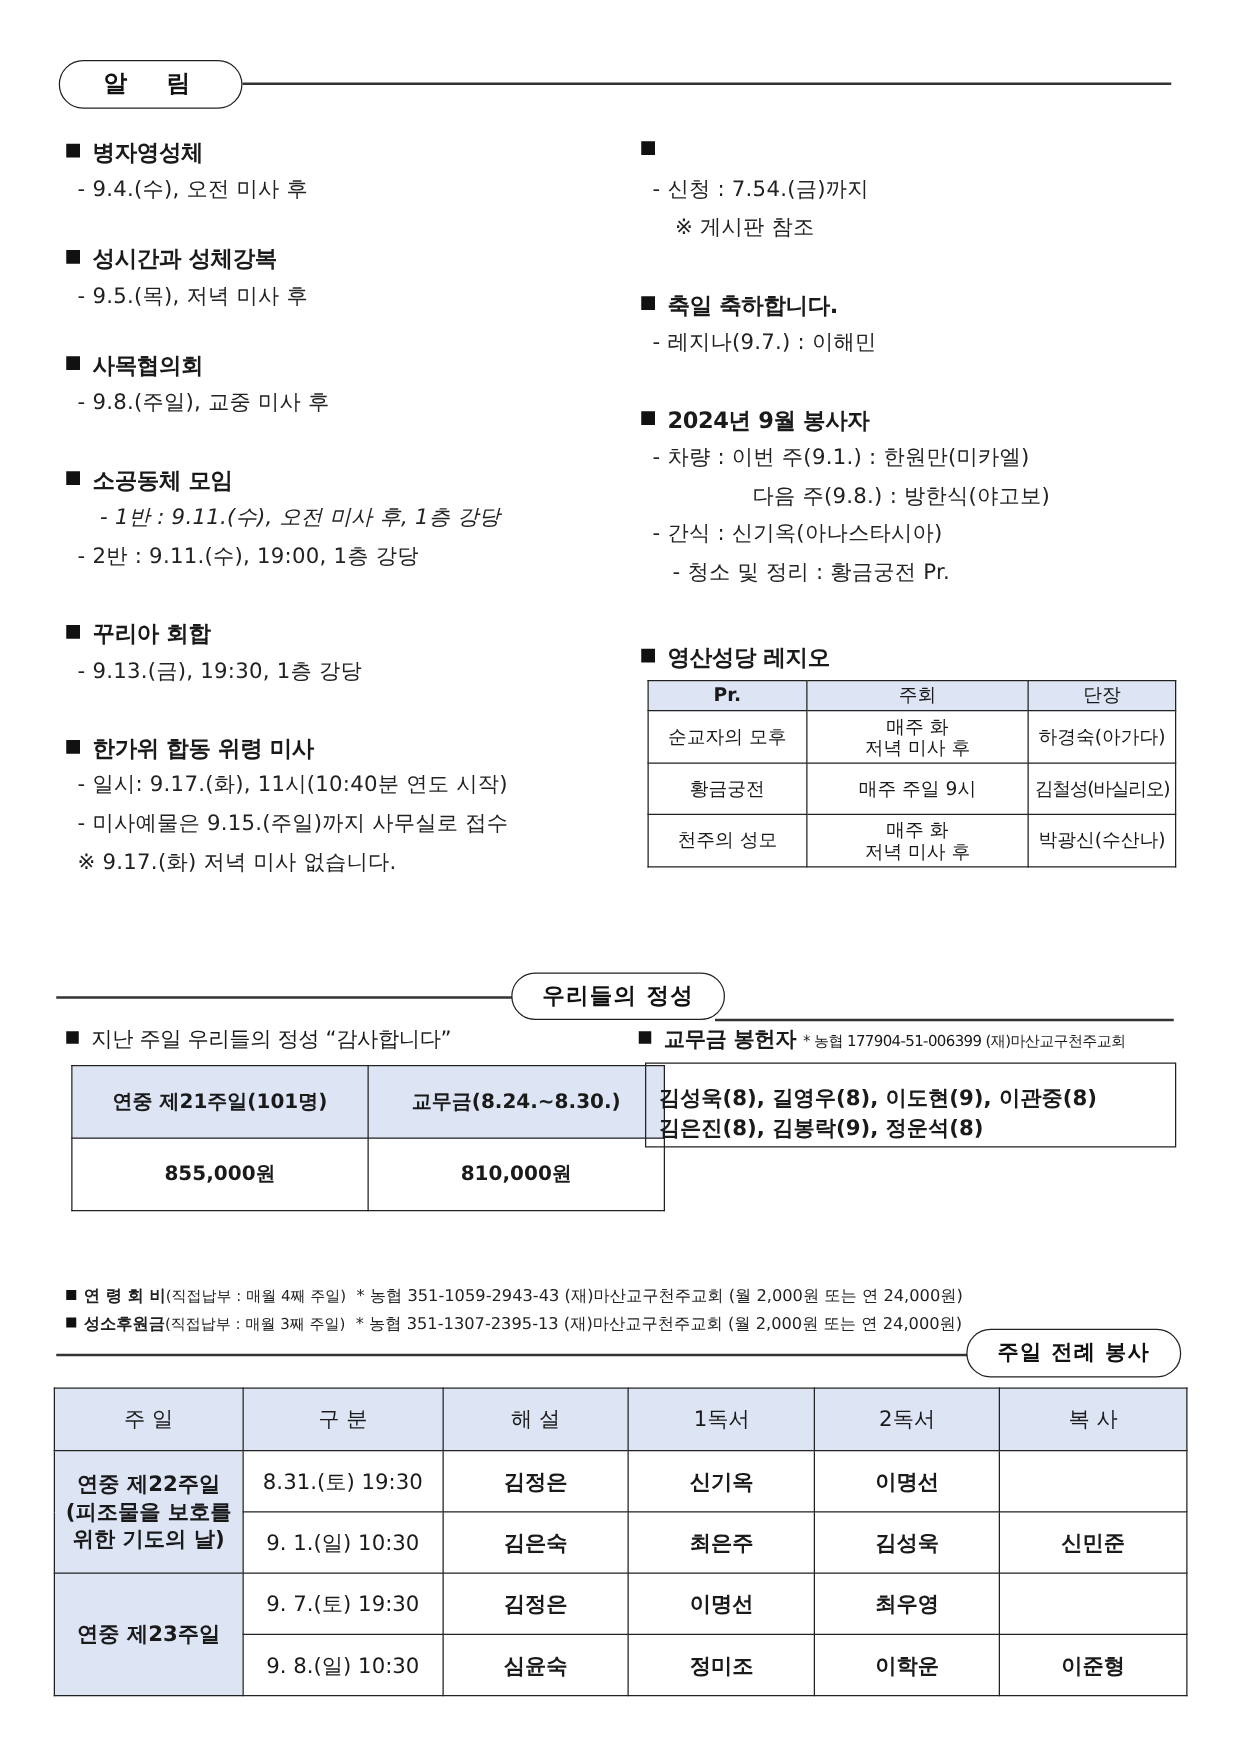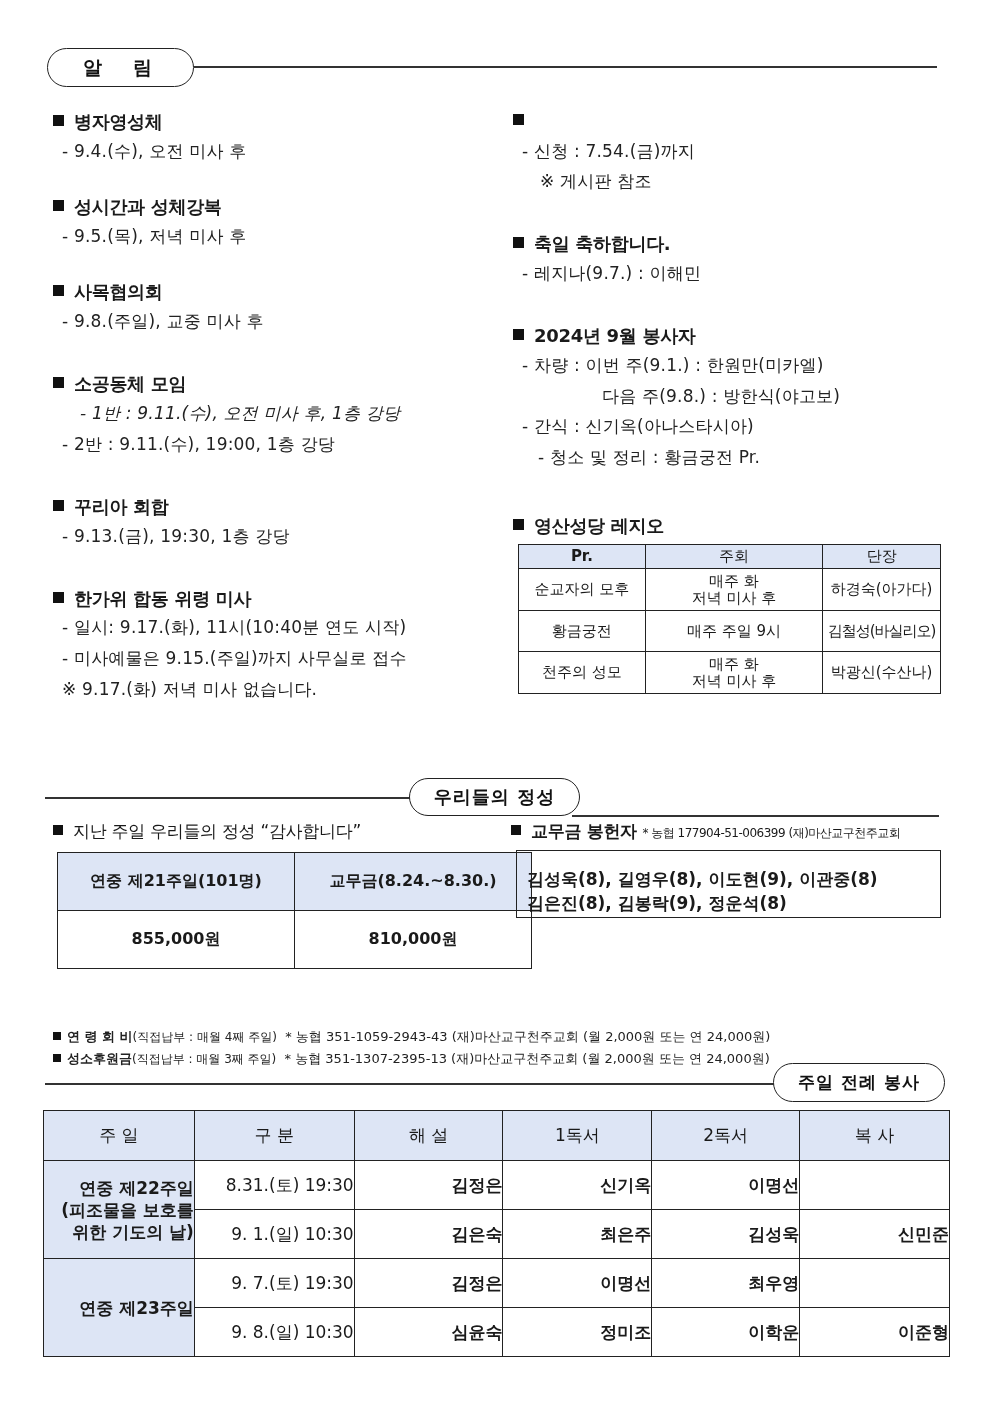--- a/index.html
+++ b/index.html
@@ -22,21 +22,21 @@
   .legio { border: 1.5px solid #222; }
 
   .offer td { font-size: 16px; font-weight: bold; }
   .donor-box { position: absolute; border: 1.5px solid #222; padding: 16px 10px; font-size: 17px; font-weight: bold; line-height: 24px; }
   .small-note { position: absolute; font-size: 13px; white-space: nowrap; color: #222; }
   .small-note b { font-weight: bold; }
   .small-note .sq { display: inline-block; width: 8px; height: 8px; background: #111; margin-right: 6px; vertical-align: 1px; }
 
   .liturgy td, .liturgy th { font-size: 17px; }
   .liturgy th { font-weight: normal; height: 50px; }
-  .liturgy td { height: 49px; text-align: right; }
+  .liturgy td { height: 49px; }
   .liturgy td.week { font-weight: bold; line-height: 22px; }
   .liturgy td.name { font-weight: bold; }
 </style>
 </head>
 <body>
 
 <div class="pill" style="left:47px;top:48px;width:147px;height:39px;line-height:36px;font-size:19px;letter-spacing:6px;">
   <span style="white-space:pre;">알  림</span>
 </div>
 <div class="hline" style="left:194px;top:66px;width:743px;"></div>

